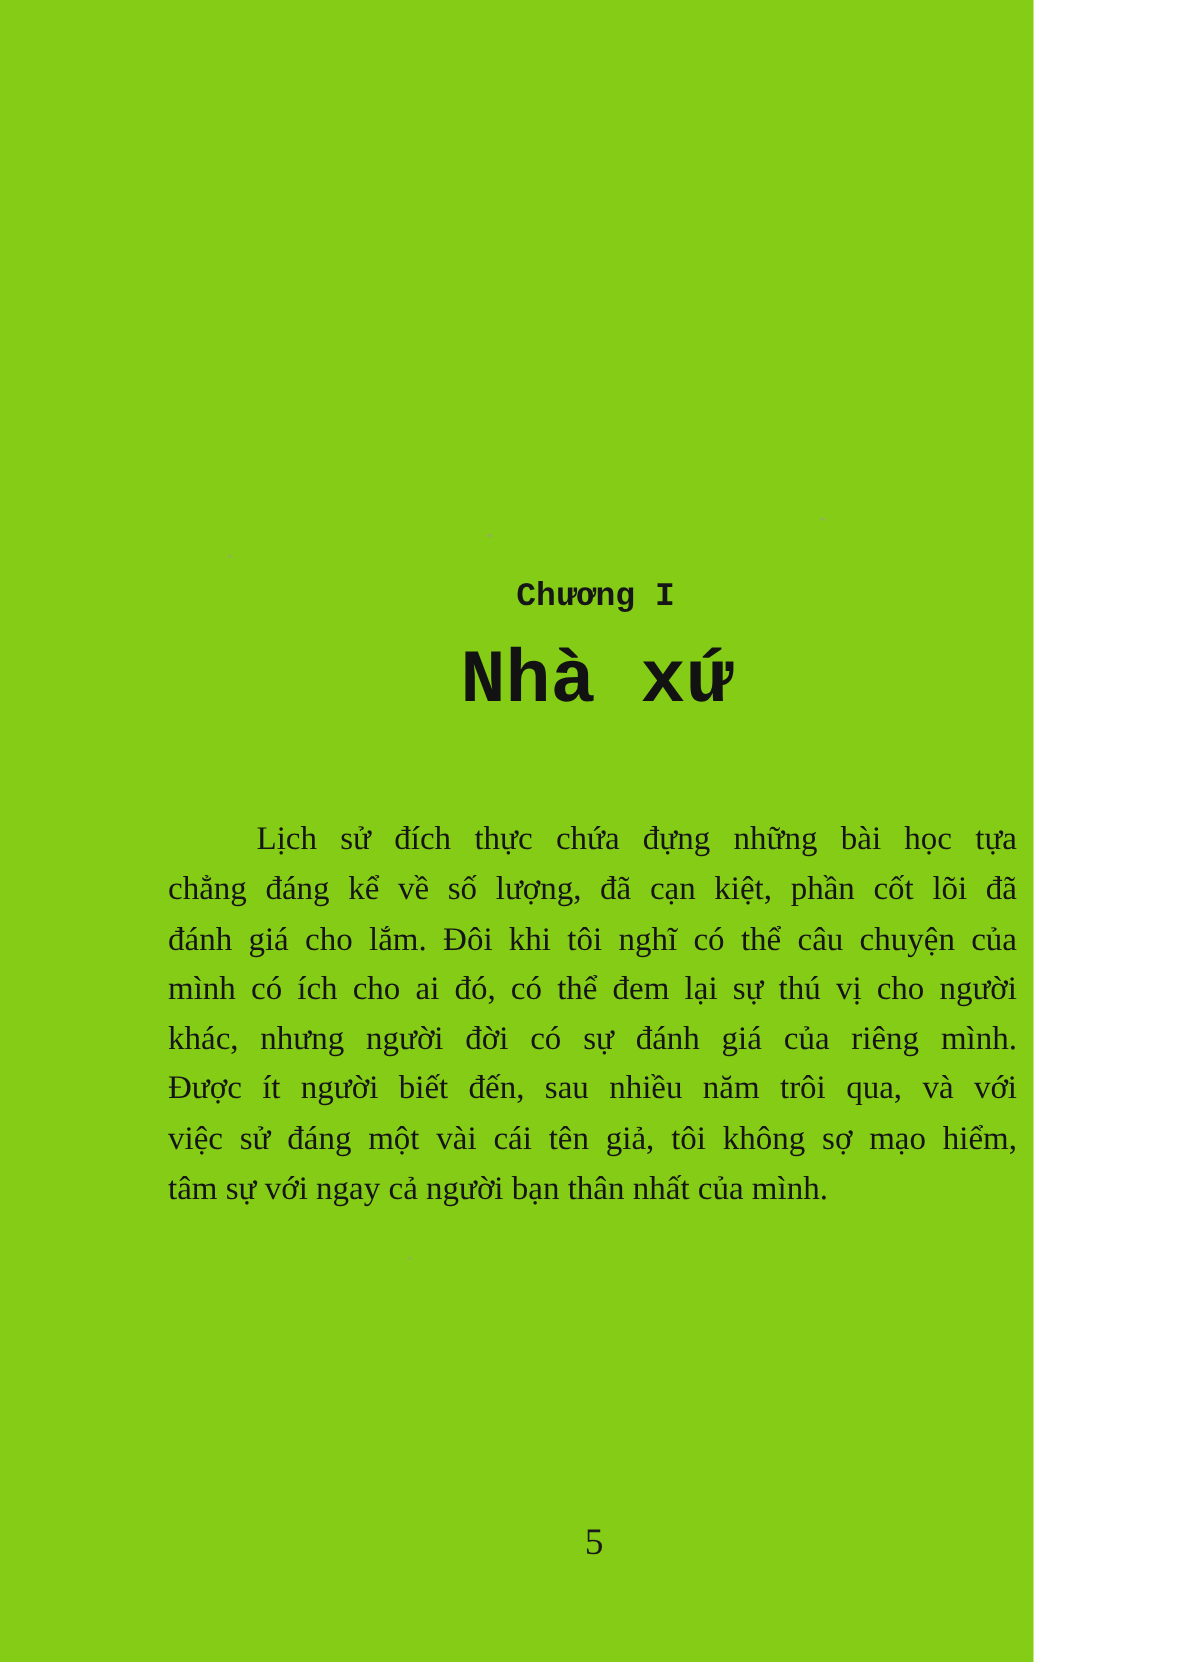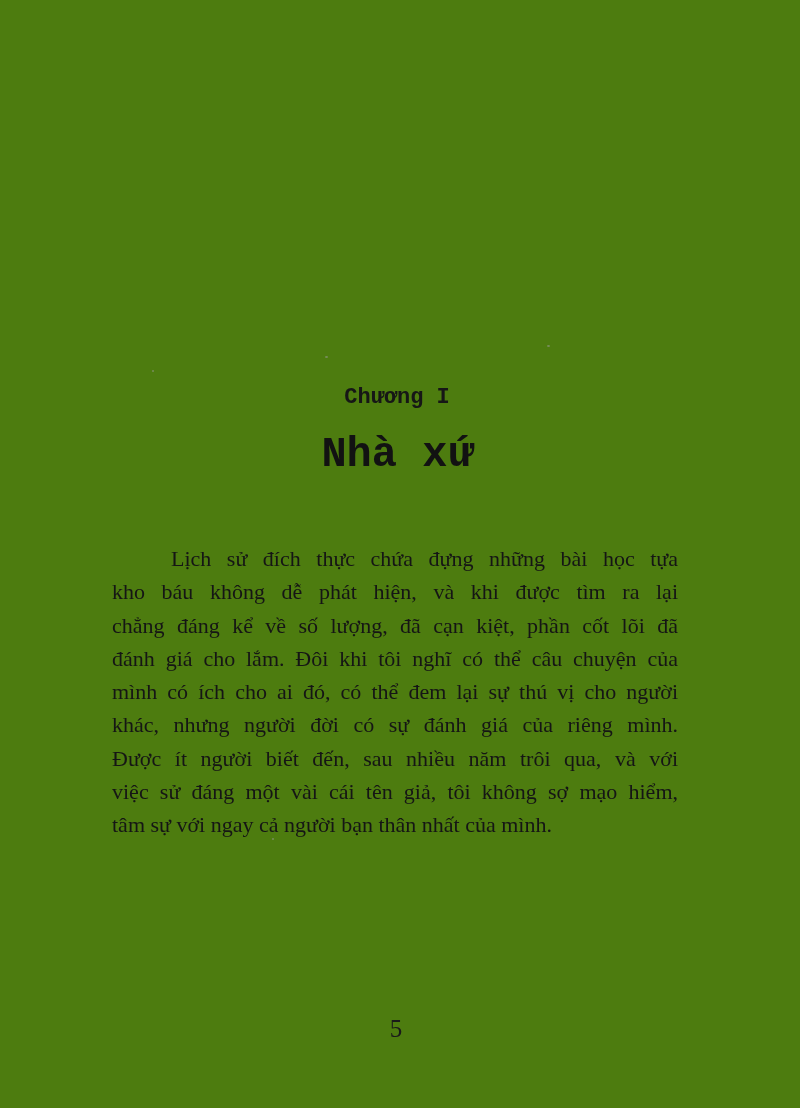--- a/index.html
+++ b/index.html
@@ -2,23 +2,23 @@
 <html><head>
 <meta charset="utf-8">
 <style>
   html, body {
     margin: 0;
     padding: 0;
     background: #ffffff;
   }
   .page {
     position: relative;
-    width: 800px;
+    width: 689px;
     height: 1108px;
-    background: #4d7c0f;
+    background: #84cc16;
     overflow: hidden;
     color: #141414;
   }
   .chapter-label {
     position: absolute;
     top: 385px;
     left: 0;
     width: 794px;
     text-align: center;
     font-family: "Liberation Mono", "DejaVu Sans Mono", monospace;
@@ -28,21 +28,21 @@
     letter-spacing: 0px;
     color: #161616;
   }
   .chapter-title {
     position: absolute;
     top: 432px;
     left: 0;
     width: 794px;
     text-align: center;
     font-family: "Liberation Mono", "DejaVu Sans Mono", monospace;
-    font-size: 42px;
+    font-size: 50px;
     font-weight: 700;
     line-height: 46px;
     color: #121212;
   }
   .body-text {
     position: absolute;
     top: 542px;
     left: 112px;
     width: 566px;
     font-family: "Liberation Serif", "DejaVu Serif", serif;
@@ -84,21 +84,20 @@
 <body>
 
 <div class="page">
 
   <div class="chapter-label">Chương I</div>
 
   <div class="chapter-title">Nhà xứ</div>
 
   <div class="body-text" id="paragraph">
       <div class="pline first">Lịch sử đích thực chứa đựng những bài học tựa</div>
-      <div class="pline">kho báu không dễ phát hiện, và khi được tìm ra lại</div>
       <div class="pline">chẳng đáng kể về số lượng, đã cạn kiệt, phần cốt lõi đã</div>
       <div class="pline">đánh giá cho lắm. Đôi khi tôi nghĩ có thể câu chuyện của</div>
       <div class="pline">mình có ích cho ai đó, có thể đem lại sự thú vị cho người</div>
       <div class="pline">khác, nhưng người đời có sự đánh giá của riêng mình.</div>
       <div class="pline">Được ít người biết đến, sau nhiều năm trôi qua, và với</div>
       <div class="pline">việc sử đáng một vài cái tên giả, tôi không sợ mạo hiểm,</div>
       <div class="pline last">tâm sự với ngay cả người bạn thân nhất của mình.</div>
     </div>
 
   <div class="page-number">5</div>

